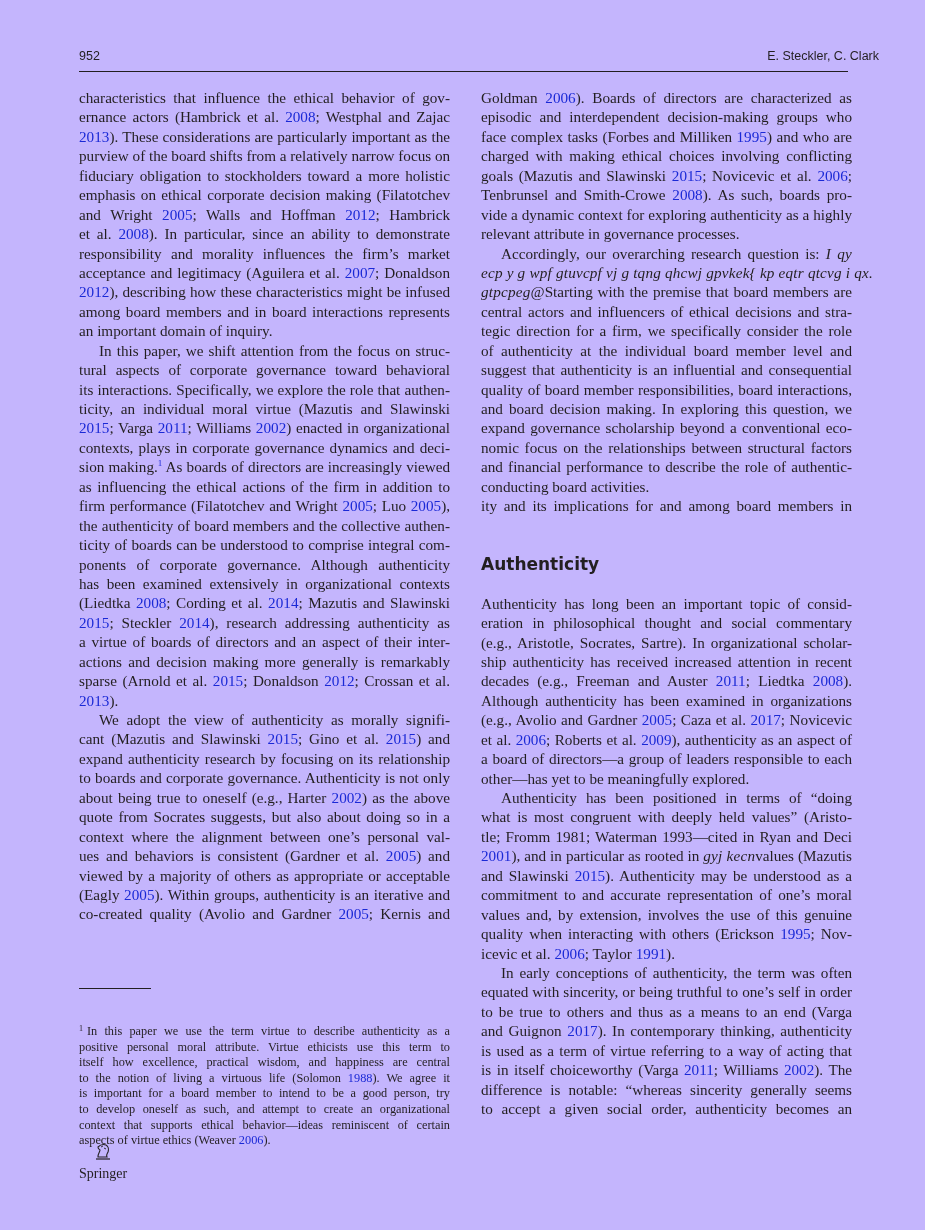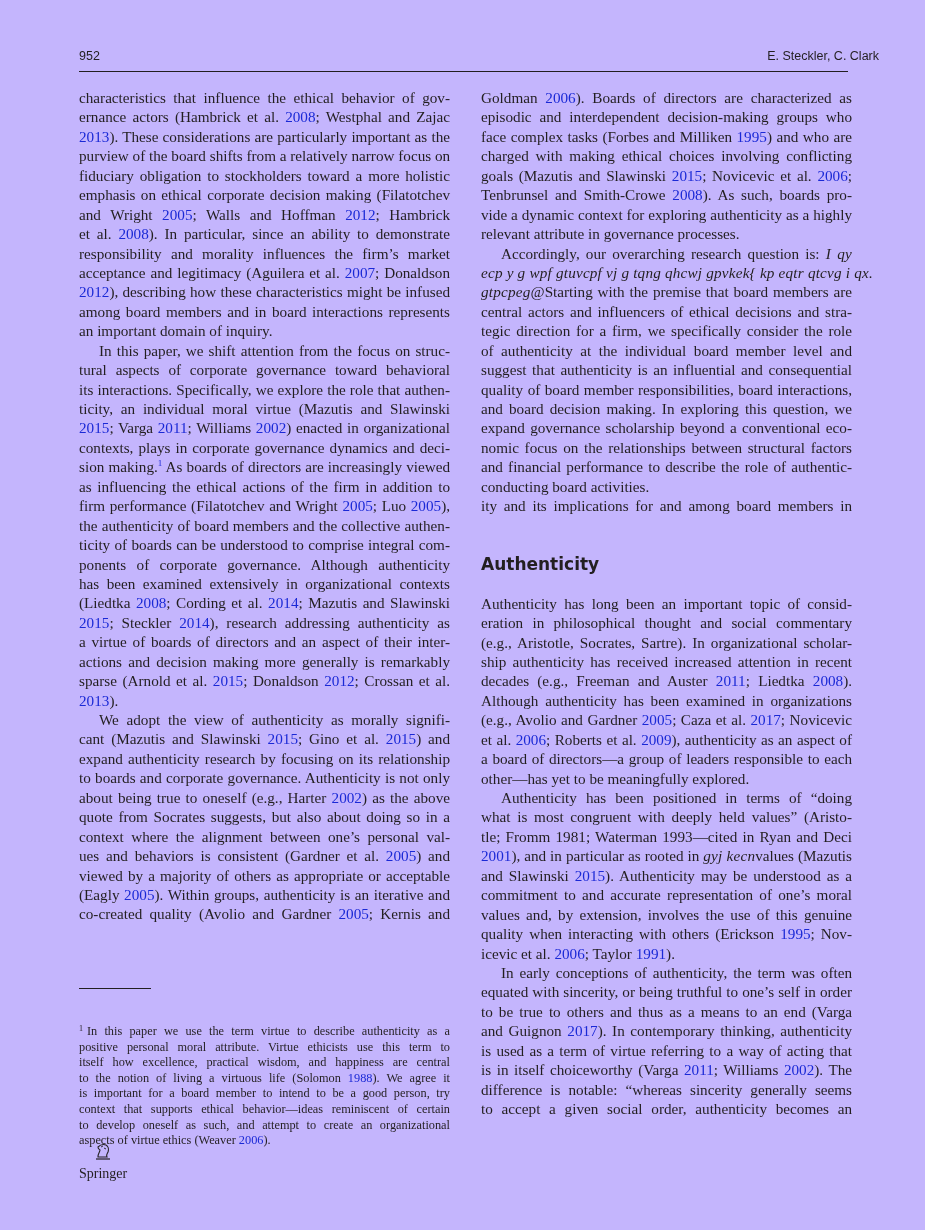--- a/index.html
+++ b/index.html
@@ -98,22 +98,22 @@
       <div class="line"><span>co-created quality (Avolio and Gardner </span><a class="cite">2005</a><span>; Kernis and</span></div>
     </div>
 
   <div class="footnote-rule"></div>
   <div class="footnote" id="footnote">
       <div class="fn-line"><span class="fn-num">1</span><span>In this paper we use the term virtue to describe authenticity as a</span></div>
       <div class="fn-line"><span>positive personal moral attribute. Virtue ethicists use this term to</span></div>
       <div class="fn-line"><span>itself how excellence, practical wisdom, and happiness are central</span></div>
       <div class="fn-line"><span>to the notion of living a virtuous life (Solomon </span><a class="cite">1988</a><span>). We agree it</span></div>
       <div class="fn-line"><span>is important for a board member to intend to be a good person, try</span></div>
+      <div class="fn-line"><span>to develop oneself as such, and attempt to create an organizational</span></div>
       <div class="fn-line"><span>context that supports ethical behavior—ideas reminiscent of certain</span></div>
-      <div class="fn-line"><span>to develop oneself as such, and attempt to create an organizational</span></div>
       <div class="fn-line last"><span>aspects of virtue ethics (Weaver </span><a class="cite">2006</a><span>).</span></div>
     </div>
 
   <div class="springer">
     <span>
       <svg width="16" height="18" viewBox="0 0 16 18">
         <path d="M3 14 C3 10 5 9 5 7 C4 6 3 6 3 4 C5 2 8 1 11 2 C13 3 14 6 13 9 C12 11 11 12 12 14 Z" fill="none" stroke="#231f20" stroke-width="1.1"></path>
         <path d="M6 4 L8 3 M9 5 L11 6" stroke="#231f20" stroke-width="0.9"></path>
         <line x1="1" y1="16" x2="15" y2="16" stroke="#231f20" stroke-width="1.2"></line>
       </svg>

